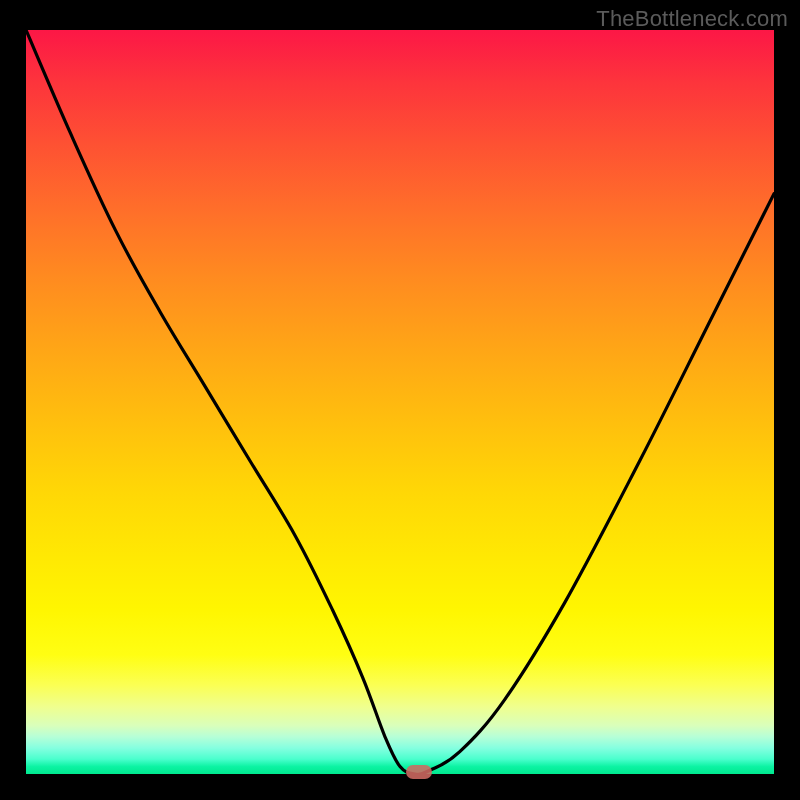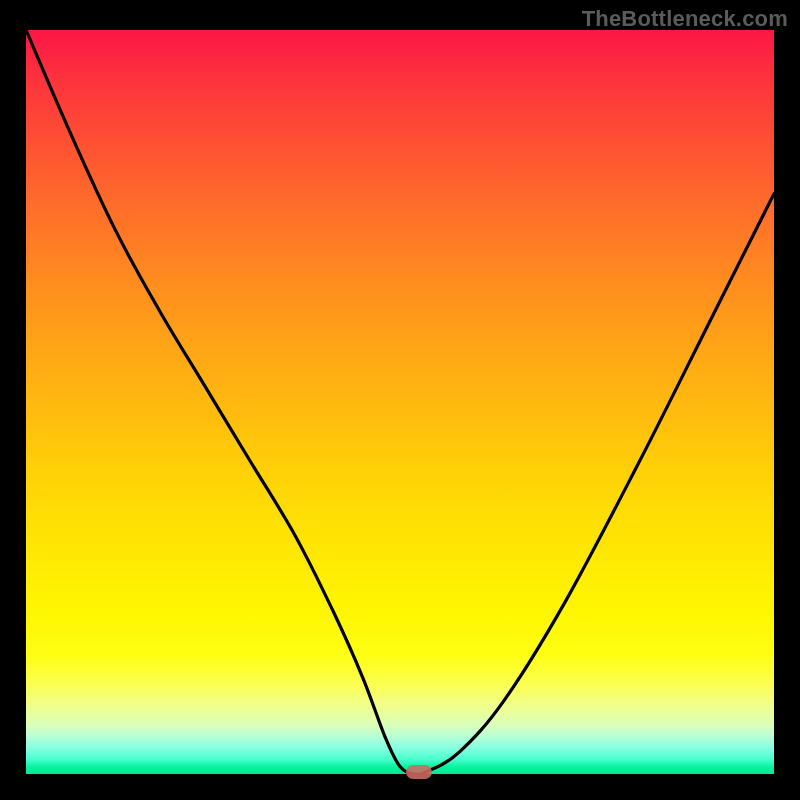--- a/index.html
+++ b/index.html
@@ -18,21 +18,21 @@
     width: 800px;
     height: 800px;
     background: #000;
   }
   .watermark {
     position: absolute;
     top: 6px;
     right: 12px;
     color: #5b5b5b;
     font-size: 22px;
-    font-weight: 700;
+    font-weight: 400;
     letter-spacing: 0.2px;
     user-select: none;
   }
   .plot {
     position: absolute;
     left: 26px;
     top: 30px;
     width: 748px;
     height: 744px;
     background: linear-gradient(to bottom,

